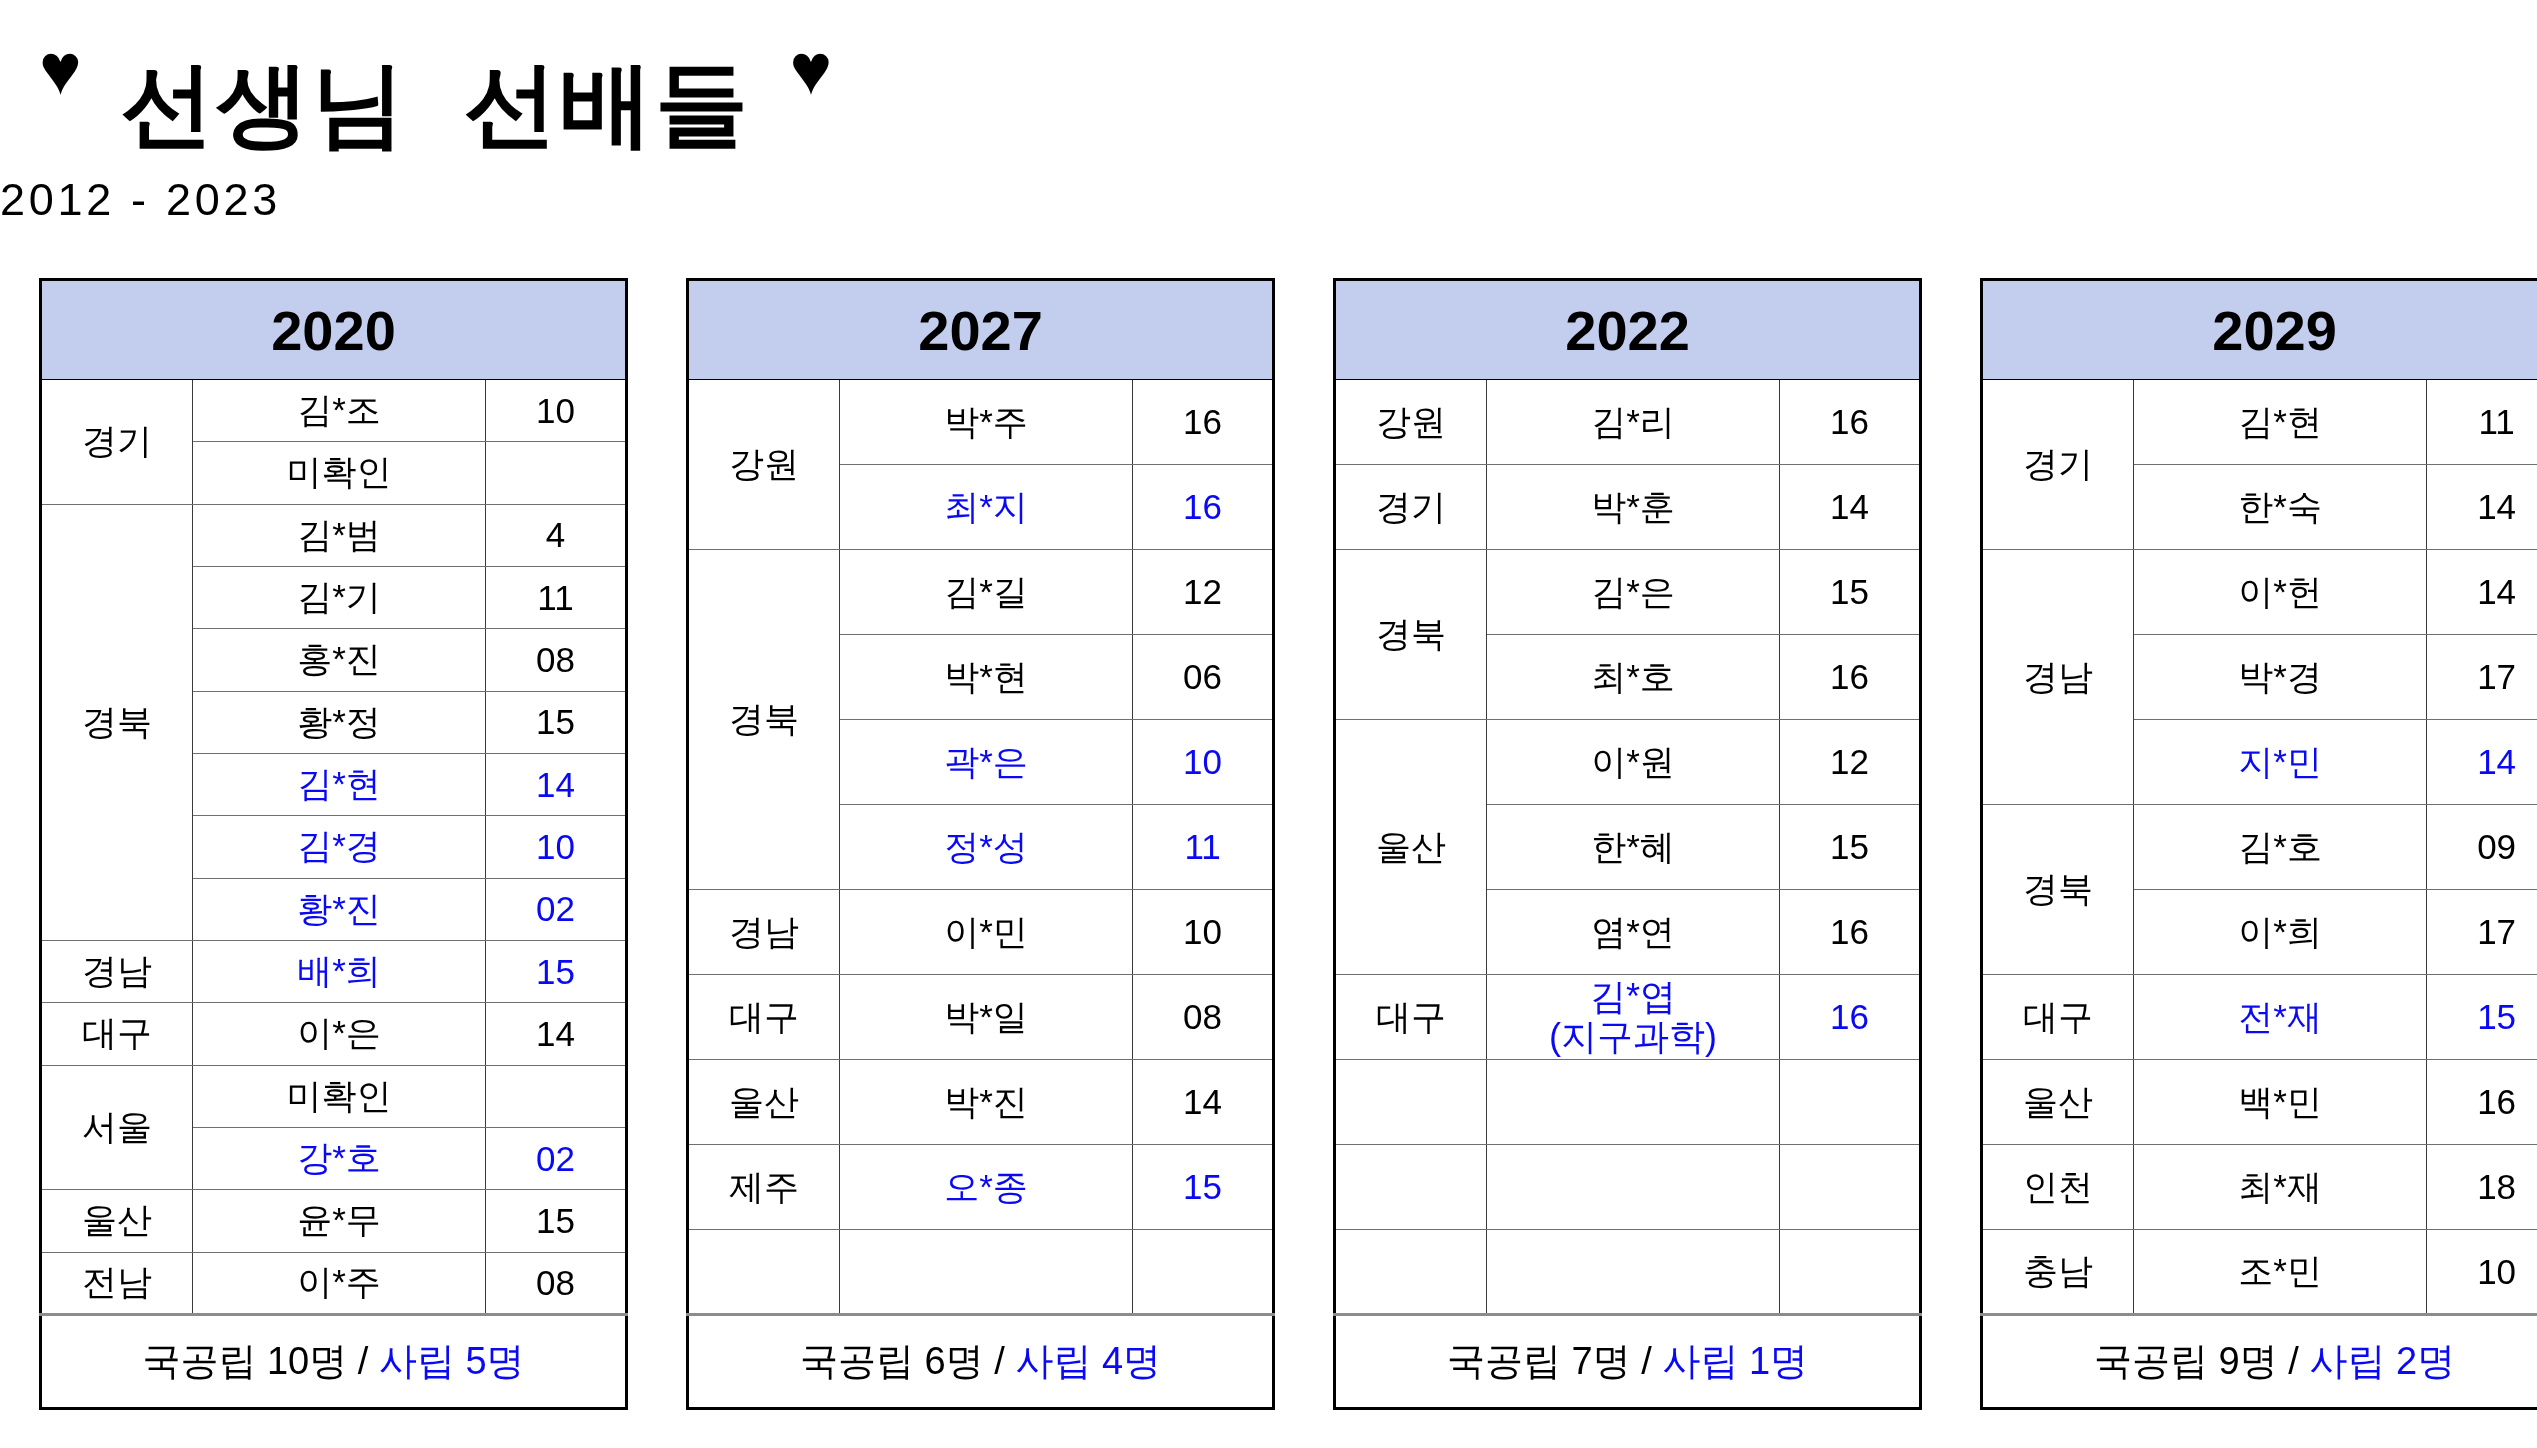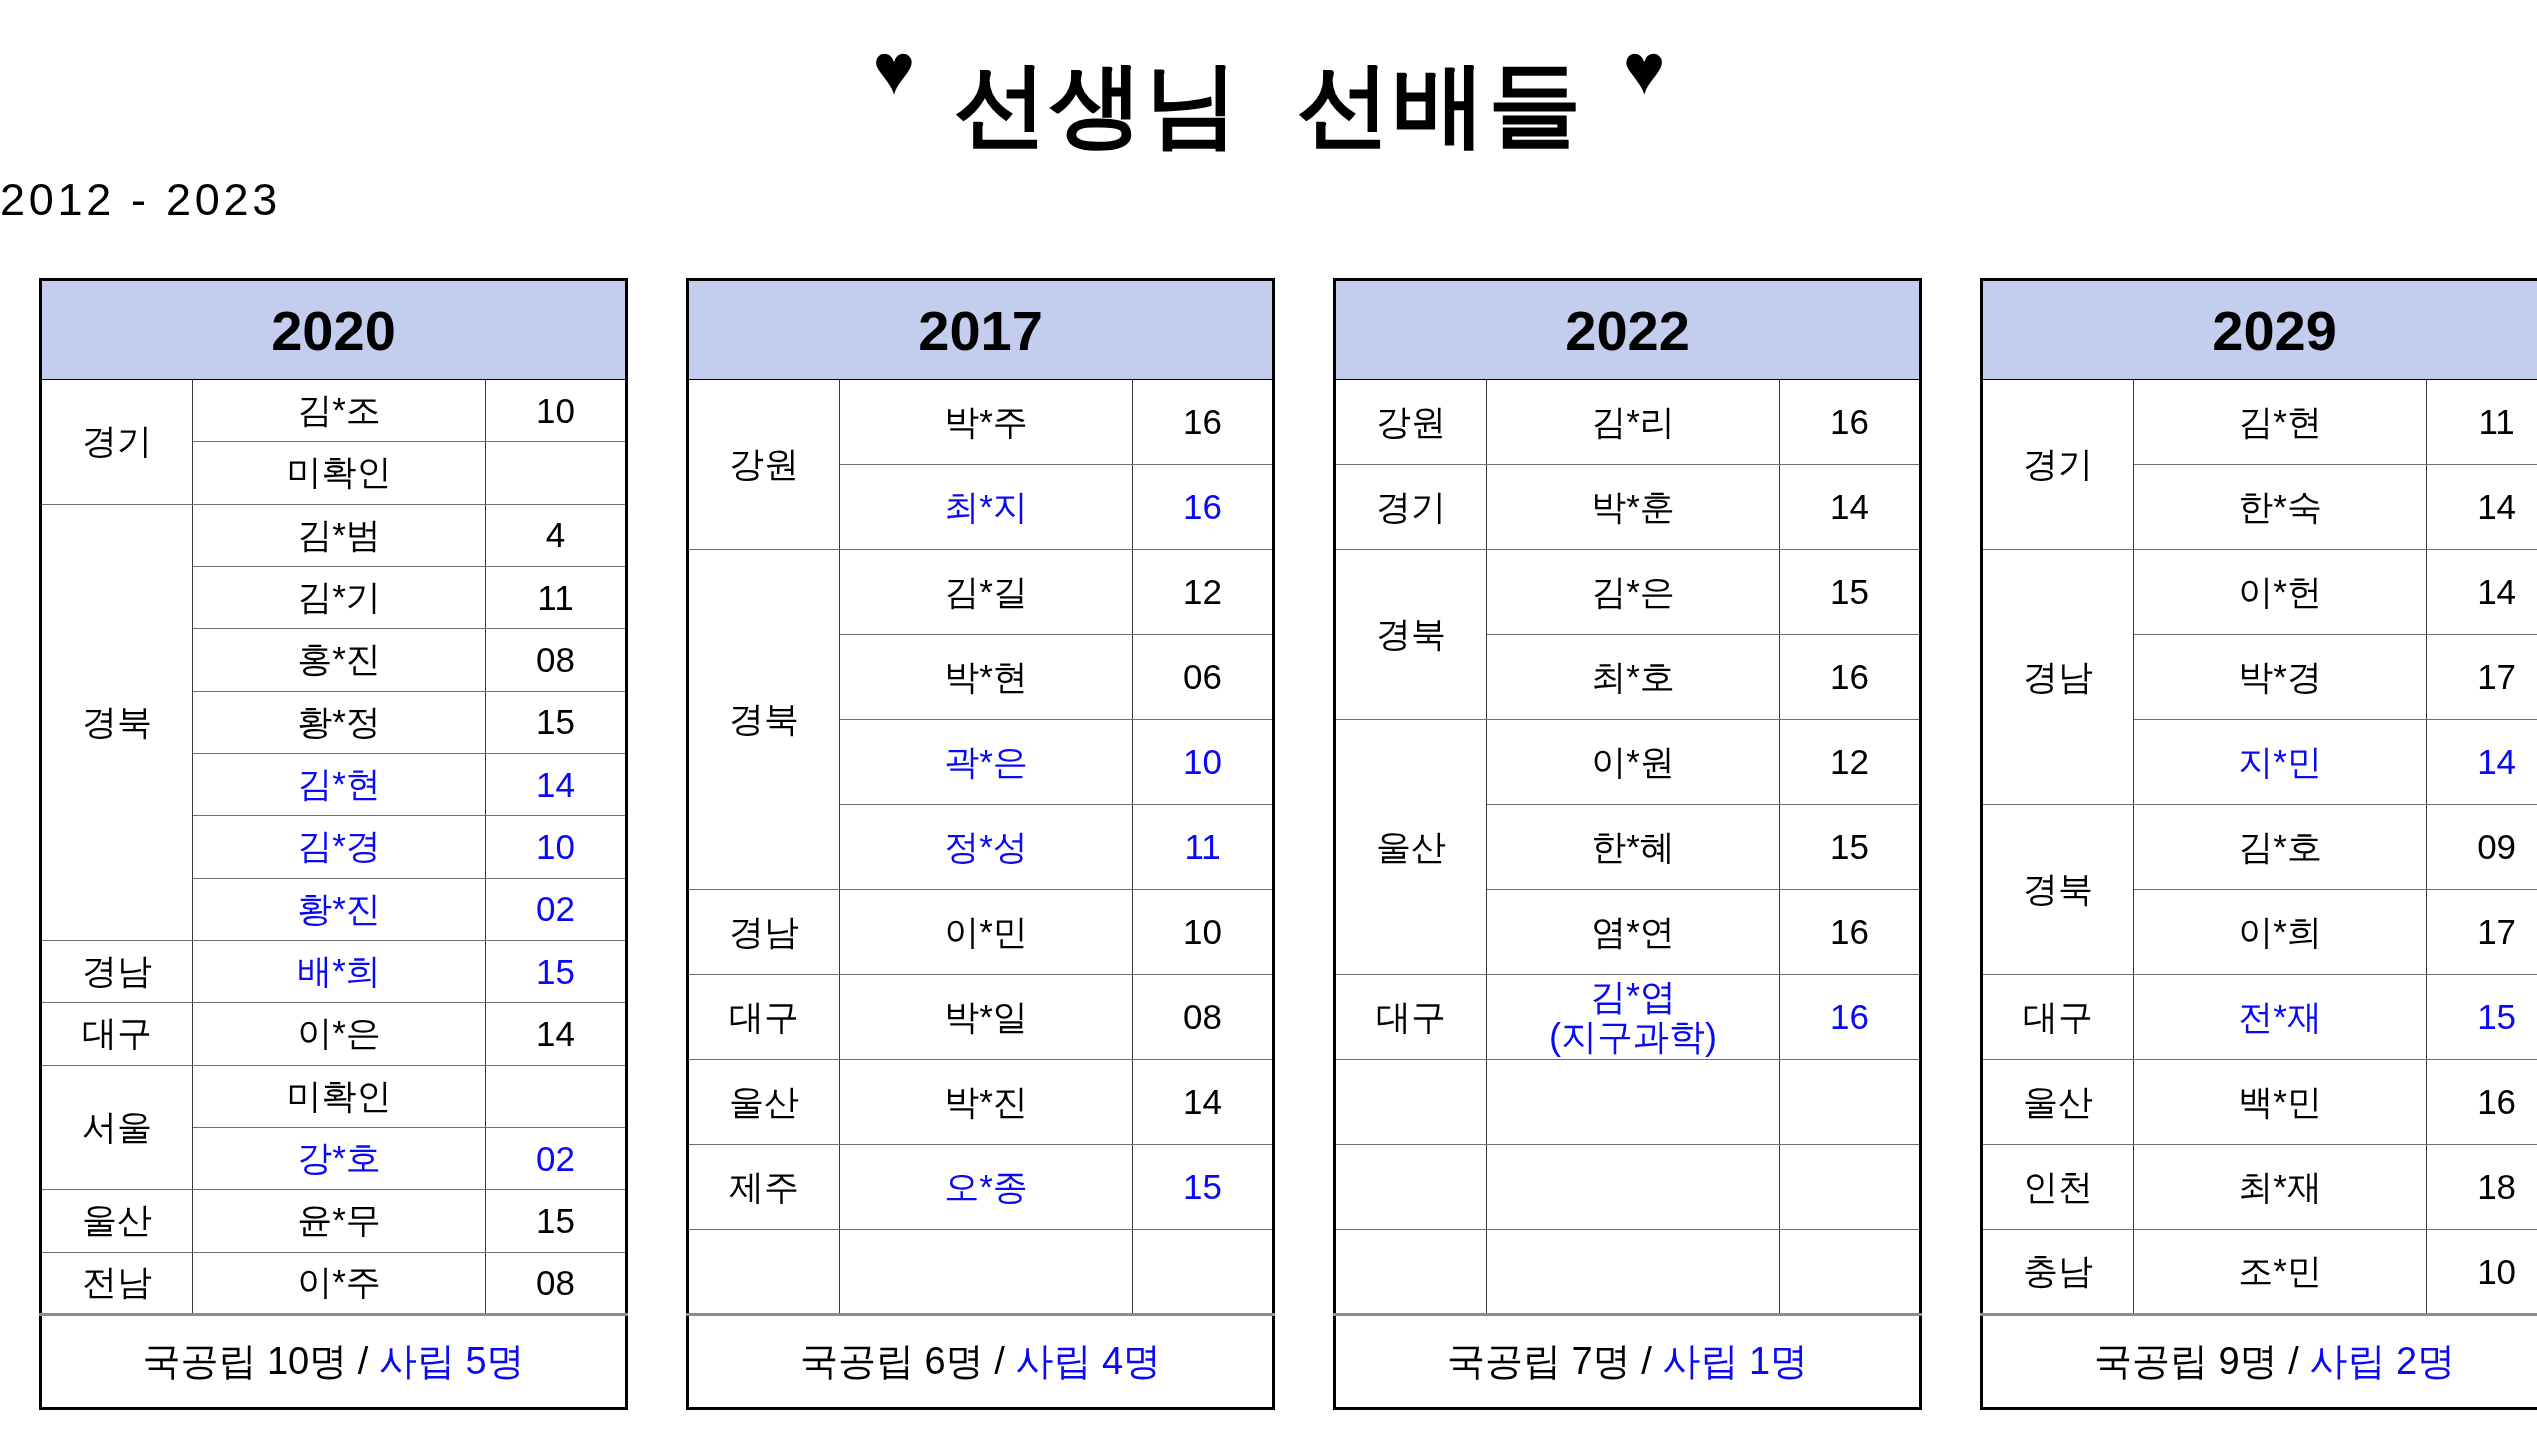--- a/index.html
+++ b/index.html
@@ -5,21 +5,21 @@
   :root{
     --accent:#0000ff;
     --header-bg:#c3cdee;
   }
   *{margin:0;padding:0;box-sizing:border-box;}
   html,body{background:#ffffff;}
   body{
     width:2538px;height:1449px;overflow:hidden;
     font-family:"Liberation Sans", sans-serif;color:#000;
   }
-  .title-row{text-align:center;margin-top:28px;white-space:pre;}
+  .title-row{margin-top:28px;white-space:pre;}
   .title-text{font-size:93px;font-weight:600;letter-spacing:2.5px;vertical-align:middle;}
   .heart{font-size:72px;vertical-align:13.5px;margin:0 39px;display:inline-block;}
   .subtitle{text-align:left;font-size:45px;font-weight:500;margin-top:6.1px;letter-spacing:3.7px;white-space:pre;}
   .tables-row{display:flex;gap:58px;margin:52px 0 0 39px;}
   table.year-table{
     border-collapse:collapse;table-layout:fixed;width:586px;
     border:3.1px solid #000;background:#fff;
   }
   .year-table th.year-cell{
     height:100px;background:var(--header-bg);
@@ -138,21 +138,21 @@
       </tfoot>
     </table>
     <table class="year-table">
       <colgroup>
         <col style="width: 152px;">
         <col style="width: 293px;">
         <col style="width: 141px;">
       </colgroup>
       <thead>
         <tr>
-          <th colspan="3" class="year-cell">2017</th>
+          <th colspan="3" class="year-cell">2027</th>
         </tr>
       </thead>
       <tbody>
         <tr>
           <td rowspan="2" class="region-cell">강원</td>
           <td class="name-cell">박*주</td>
           <td class="num-cell">16</td>
         </tr>
         <tr>
           <td class="name-cell blue">최*지</td>

